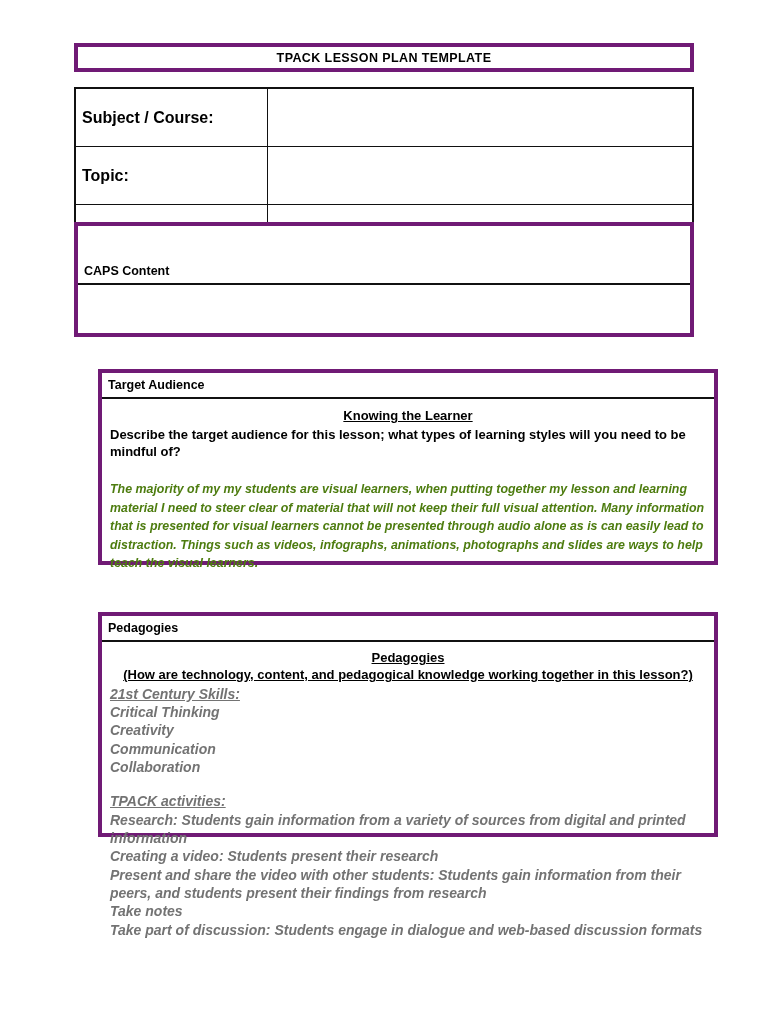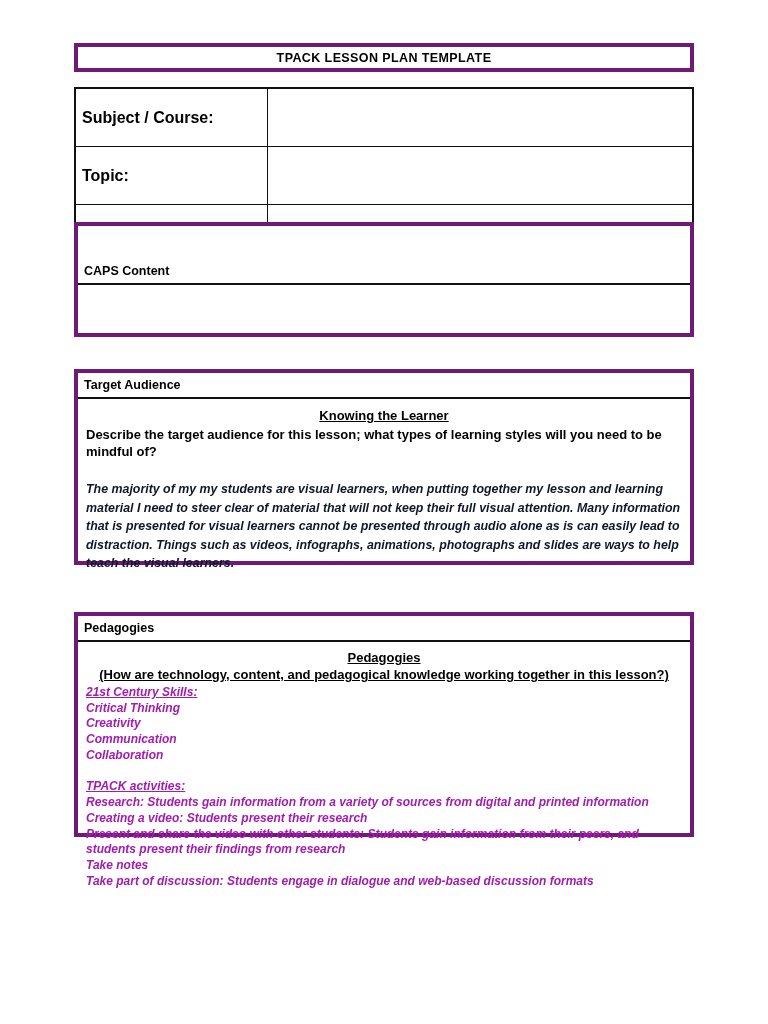--- a/index.html
+++ b/index.html
@@ -23,21 +23,21 @@
     width: 620px;
   }
 
   
   .box {
     border: 4px solid #701a75;
     background: #ffffff;
     box-sizing: border-box;
     width: 620px;
   }
-  .box + .box { margin-top: 0; }
+  .box + .box { margin-top: 0; margin-left: 24px; }
 
   
   .title-box {
     position: absolute;
     top: 43px;
     height: 29px;
     display: flex;
     align-items: center;
     justify-content: center;
   }
@@ -117,21 +117,21 @@
     text-decoration: underline;
     line-height: 1.35;
   }
   .prompt {
     font-weight: bold;
     font-size: 13px;
     line-height: 1.38;
     margin-top: 1px;
   }
   .blue-para {
-    color: #0f172a;
+    color: #4d7c0f;
     font-style: italic;
     font-weight: bold;
     font-size: 12.4px;
     line-height: 1.48;
     margin-top: 19px;
   }
 
   
   .peda-box {
     position: absolute;
@@ -147,24 +147,24 @@
   }
   .peda-sub {
     text-align: center;
     font-weight: bold;
     font-size: 13px;
     text-decoration: underline;
     line-height: 1.3;
     white-space: nowrap;
   }
   .blue-line {
-    color: #a21caf;
+    color: #737373;
     font-style: italic;
     font-weight: bold;
-    font-size: 12px;
+    font-size: 14px;
     line-height: 1.31;
   }
   .blue-line.heading {
     text-decoration: underline;
   }
   .blue-list { margin-top: 1px; }
   .gap { height: 15px; }
 </style>
 </head>
 <body>

